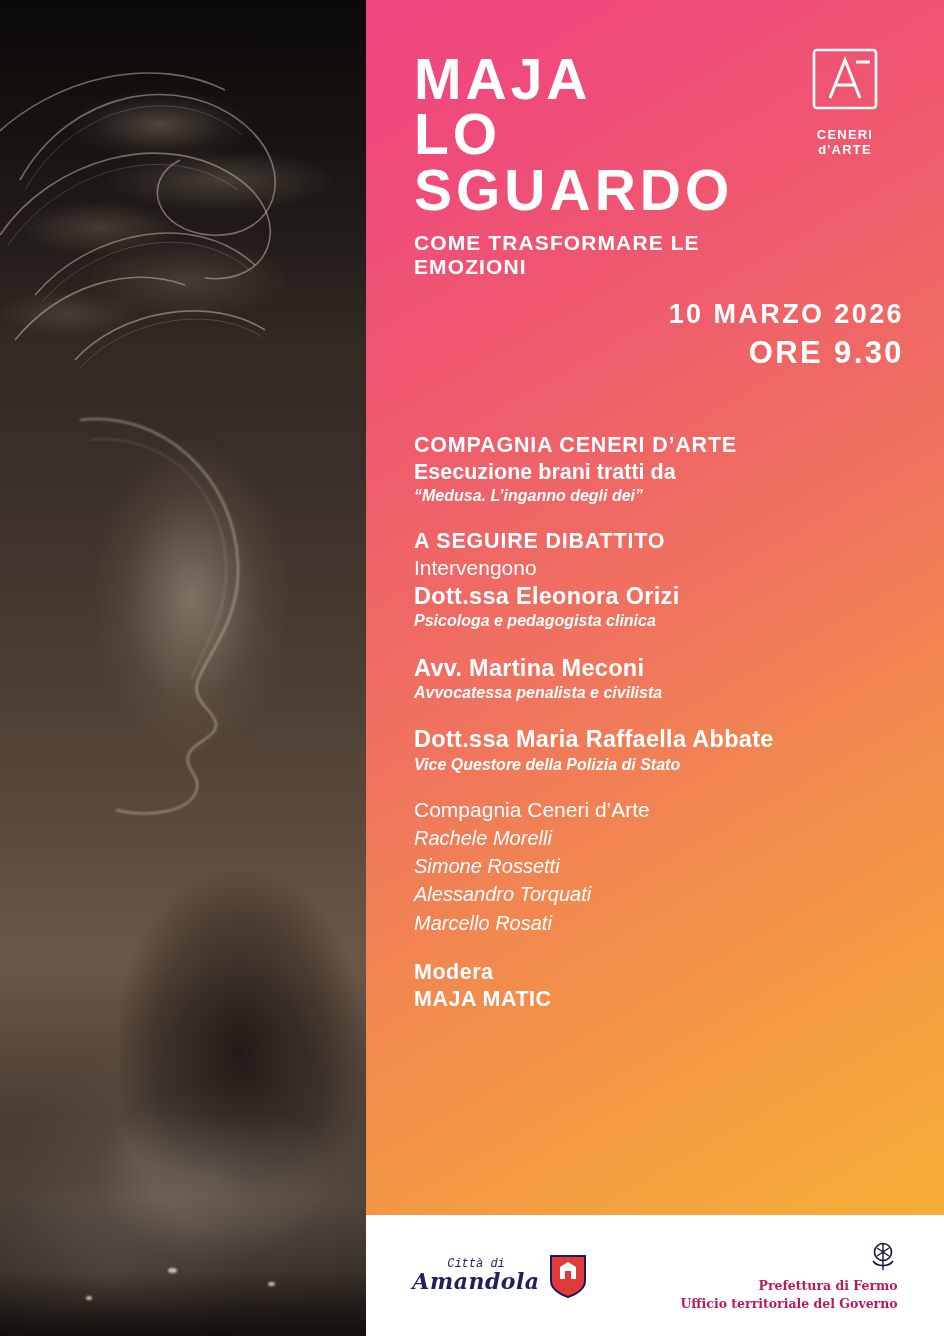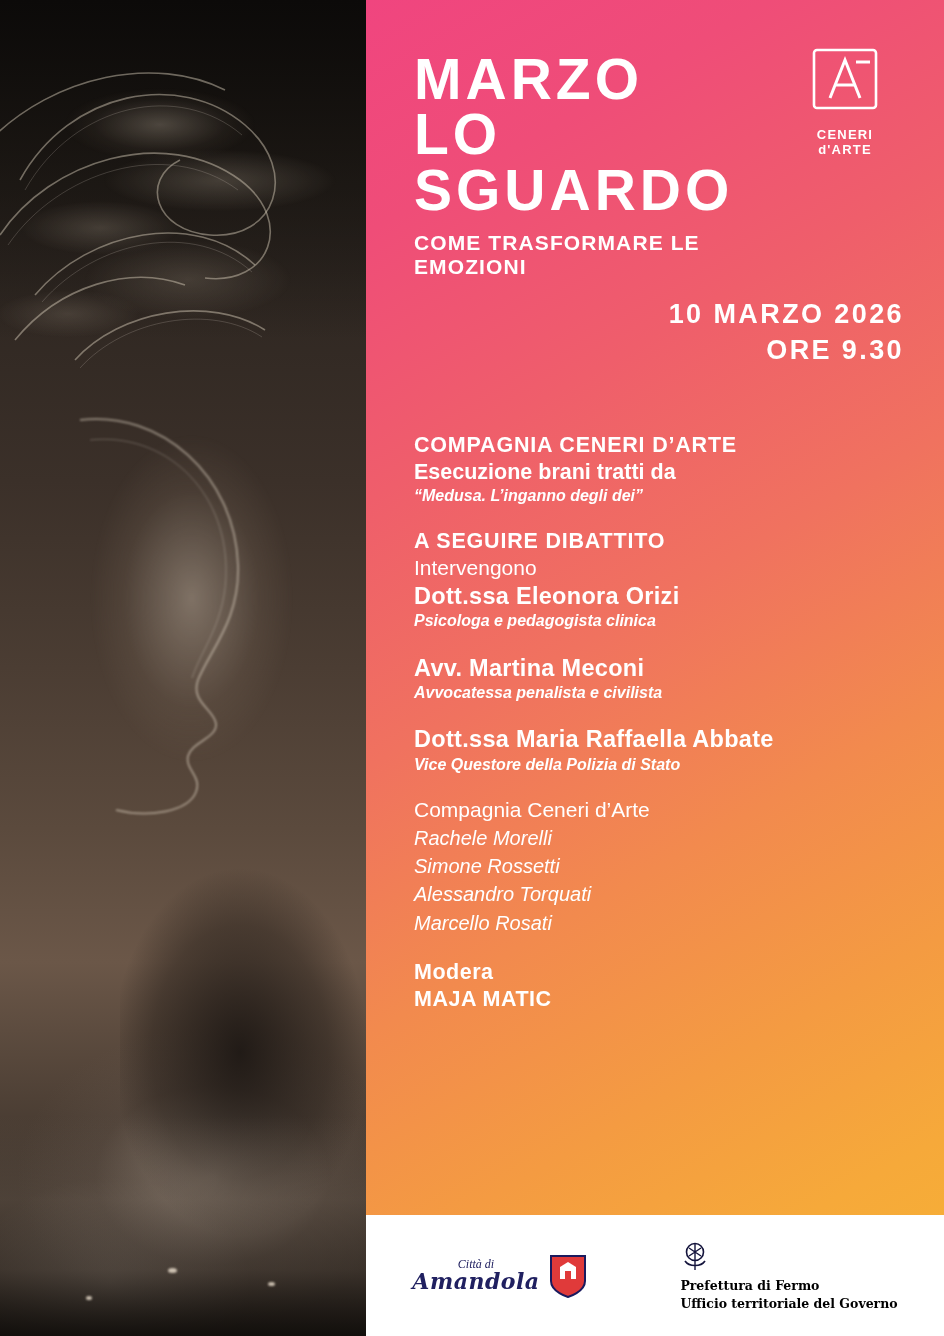--- a/index.html
+++ b/index.html
@@ -121,21 +121,21 @@
     text-align: right;
   }
   .date-line {
     font-size: 27px;
     font-weight: bold;
     letter-spacing: 2.4px;
     line-height: 1.1;
     margin-left: 12px;
   }
   .time-line {
-    font-size: 27px;
+    font-size: 31px;
     font-weight: bold;
     letter-spacing: 2.4px;
     line-height: 1.5;
   }
 
   .body-block {
     position: absolute;
     left: 48px;
     top: 432px;
     width: 500px;
@@ -171,23 +171,23 @@
     width: 578px;
     height: 121px;
     background: #ffffff;
     display: flex;
     align-items: center;
     justify-content: space-around;
     color: #1a1a2e;
   }
   .footer-logo { display: flex; align-items: center; gap: 8px; }
   .amandola-text { text-align: center; line-height: 1.05; color: #202060; }
-  .amandola-citta { font-family: Liberation Serif, serif; font-style: italic; font-size: 12px; }
+  .amandola-citta { font-family: Liberation Mono, monospace; font-style: italic; font-size: 12px; }
   .amandola-name { font-family: "DejaVu Serif", serif; font-style: italic; font-weight: bold; font-size: 22px; letter-spacing: 0.5px; }
-  .prefettura { text-align: left; color: #000000; }
+  .prefettura { text-align: right; color: #be185d; }
   .prefettura-l1 { font-family: "DejaVu Serif", serif; font-size: 12.5px; font-weight: bold; line-height: 1.4; }
   .prefettura-l2 { font-family: "DejaVu Serif", serif; font-size: 12.5px; font-weight: bold; line-height: 1.4; }
 </style>
 </head>
 <body>
 
 <div class="poster">
 
   <div class="image-panel">
     <div class="img-dark-top"></div>
@@ -234,21 +234,21 @@
         <path d="M24,37 L42,37" stroke="#ffffff" stroke-width="3"></path>
         <path d="M44,14 L58,14" stroke="#ffffff" stroke-width="3"></path>
       </svg>
       <div class="brand-logo-text">
         <div>CENERI</div>
         <div>d'ARTE</div>
       </div>
     </div>
 
     <div class="title-block">
-      <div class="title-line">MARZO</div>
+      <div class="title-line">MAJA</div>
       <div class="title-line">LO</div>
       <div class="title-line">SGUARDO</div>
       <div class="subtitle">COME TRASFORMARE LE EMOZIONI</div>
     </div>
 
     <div class="datetime-block">
       <div class="date-line">10 MARZO 2026</div>
       <div class="time-line">ORE 9.30</div>
     </div>
 

